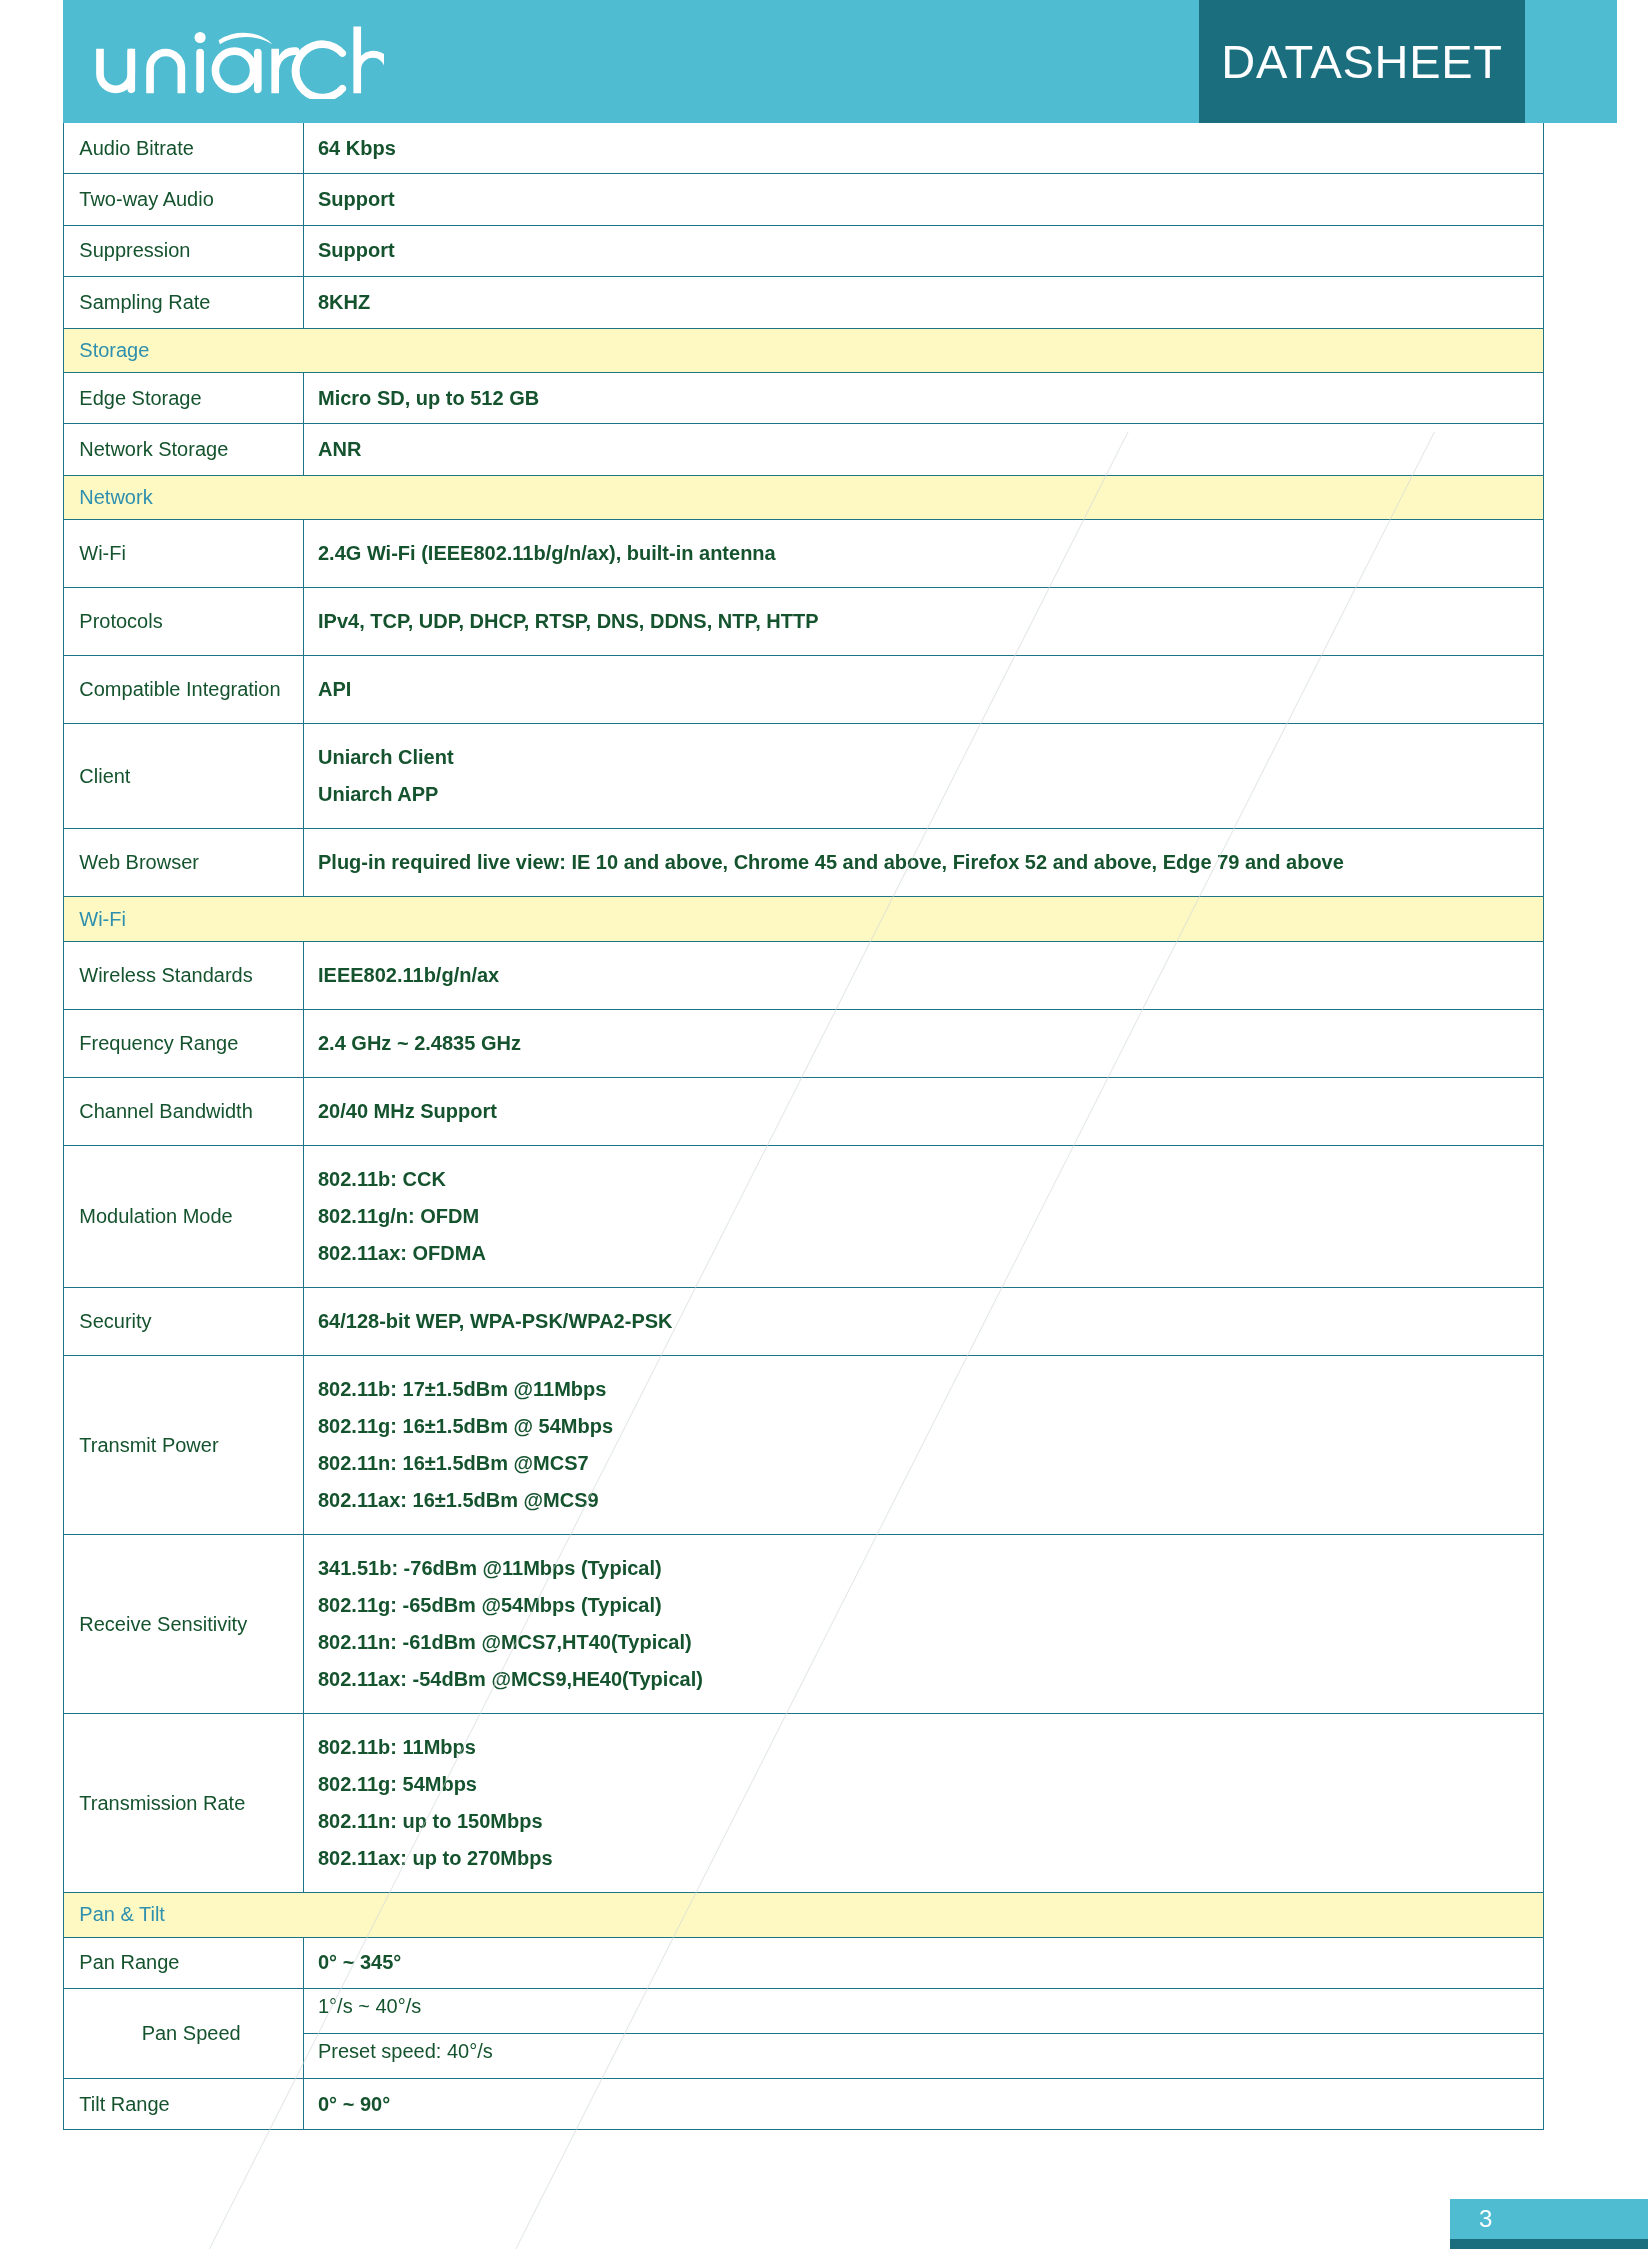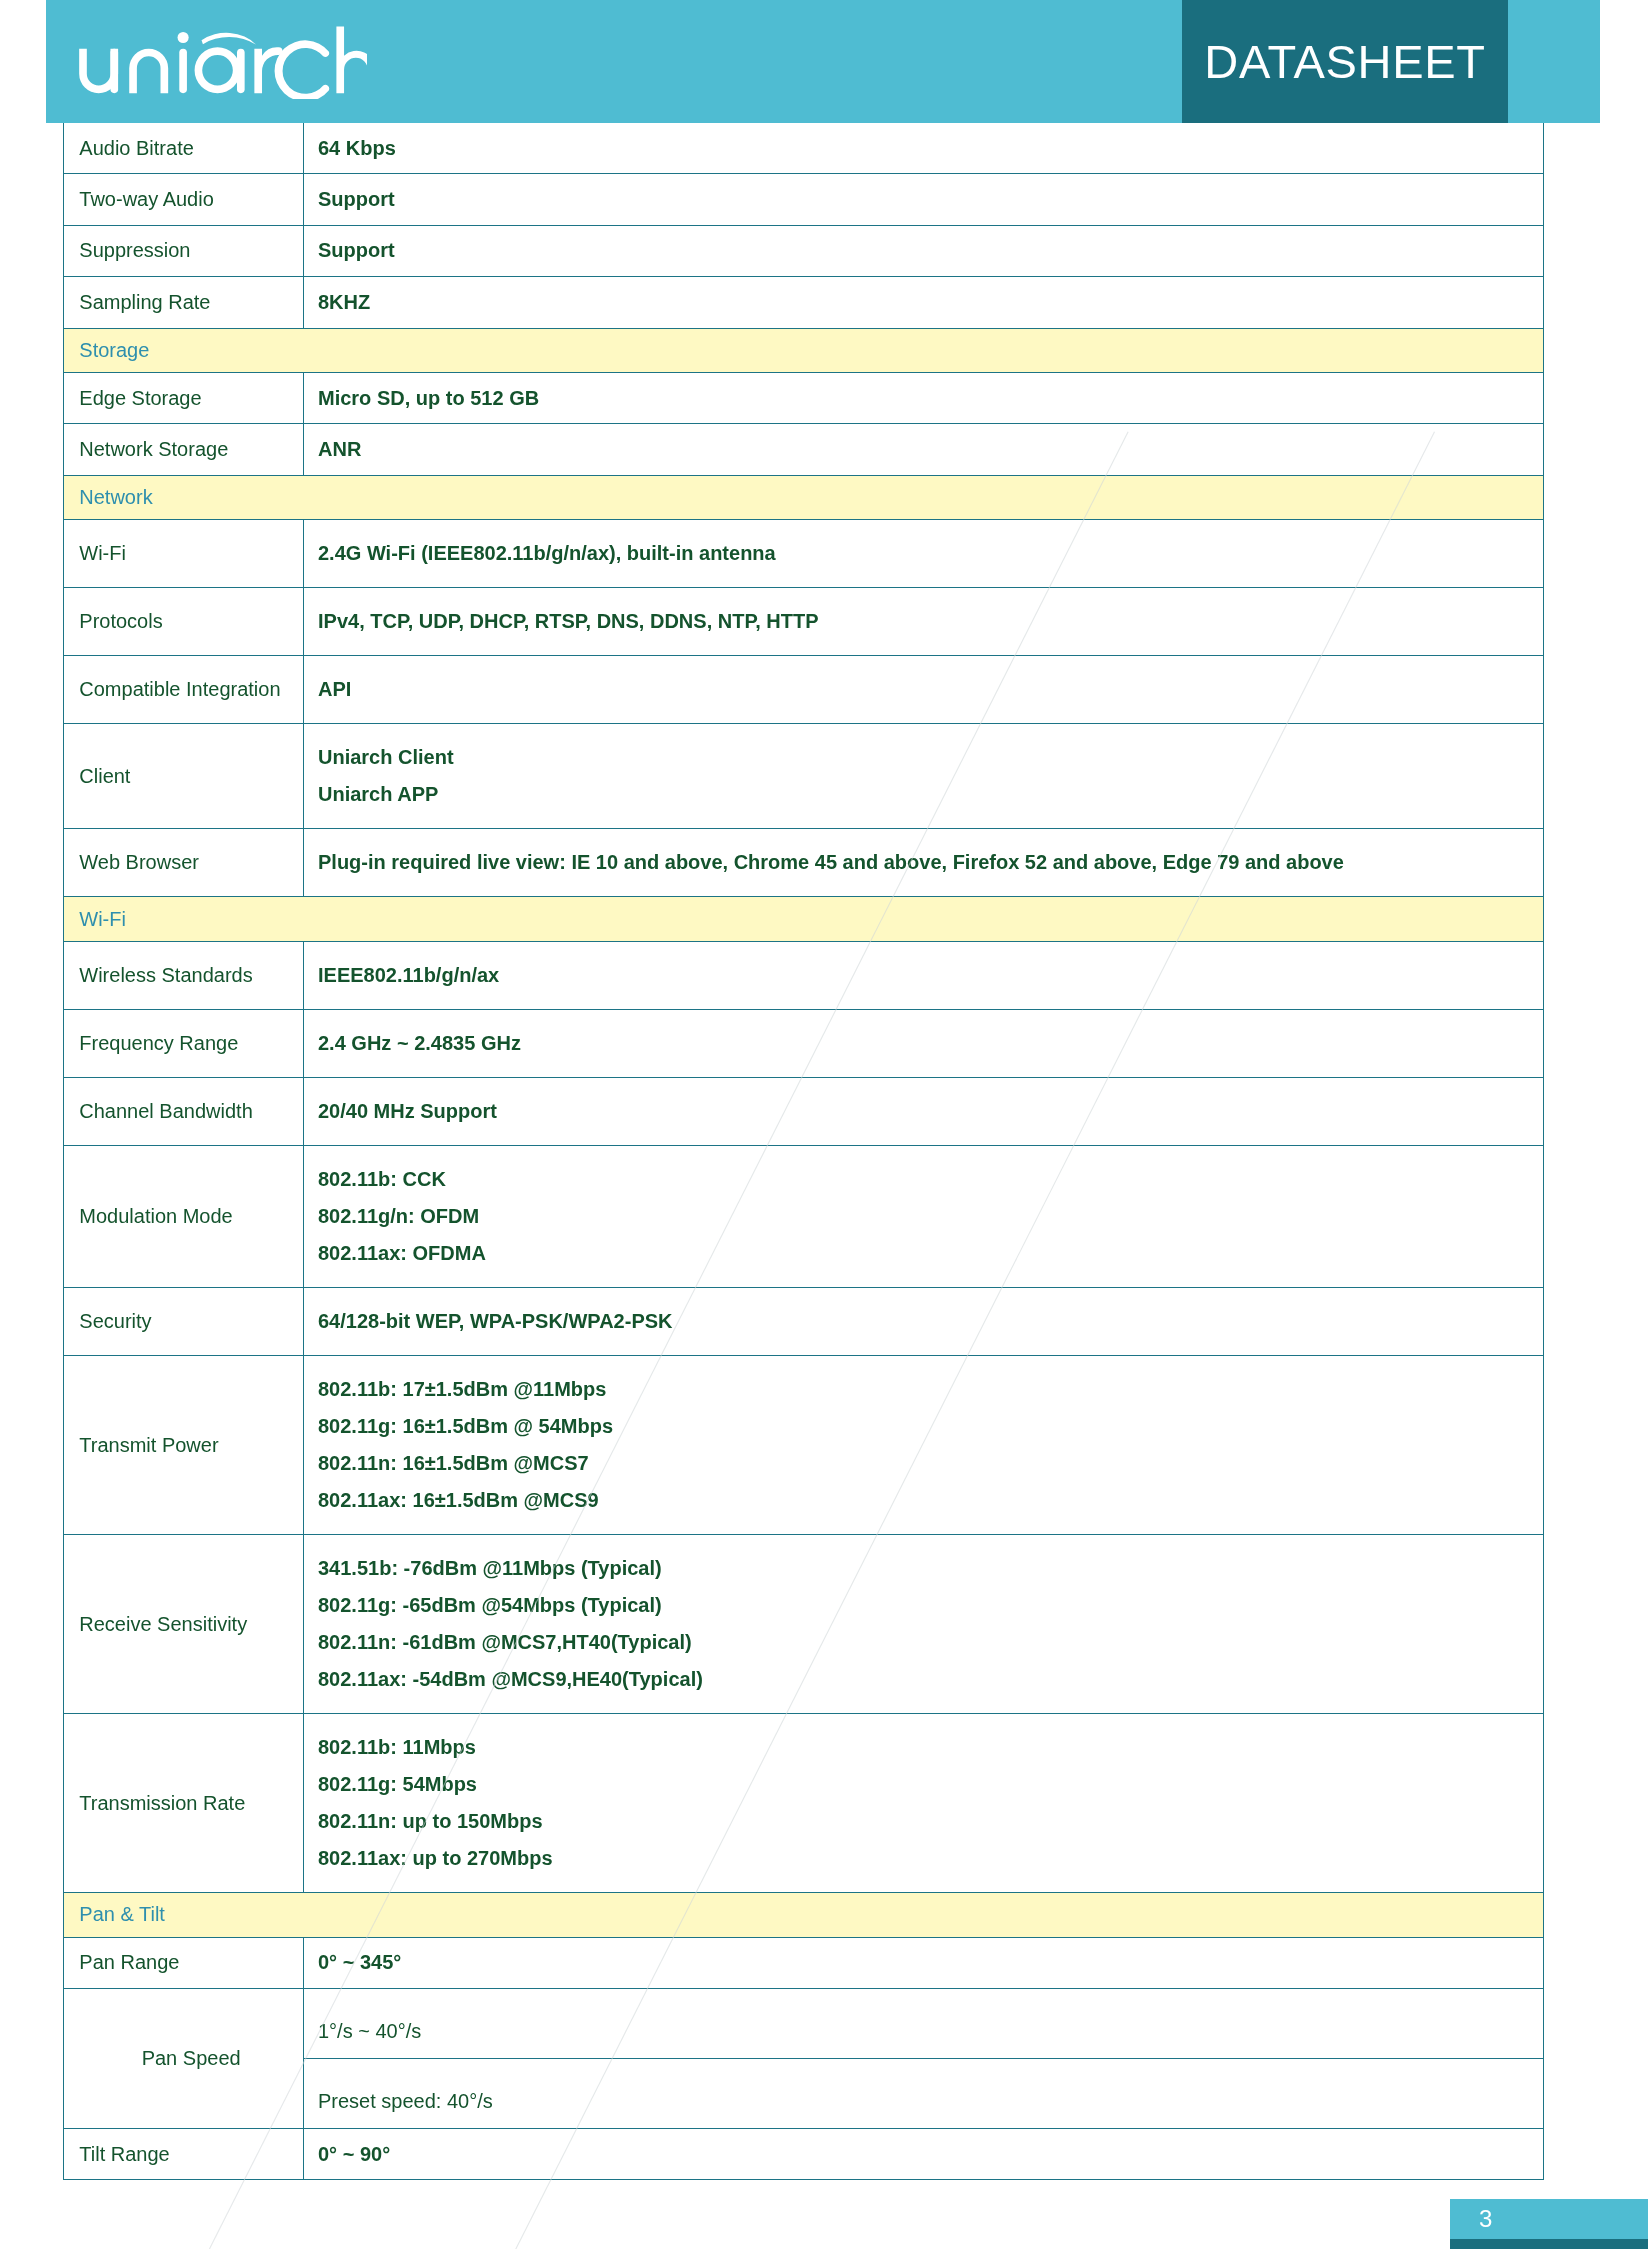--- a/index.html
+++ b/index.html
@@ -11,21 +11,21 @@
     width: 1649px;
     height: 2250px;
     position: relative;
     font-family: "Liberation Sans", "DejaVu Sans", sans-serif;
     -webkit-font-smoothing: antialiased;
   }
 
   
   .header {
     position: absolute;
-    left: 46px;
+    left: 63px;
     top: 0;
     width: 1518px;
     height: 123px;
   }
   .header-bar {
     position: absolute;
     left: 0;
     top: 0;
     width: 1554px;   
     height: 123px;
@@ -112,21 +112,21 @@
     font-size: 20px;
     border-left: 1.4px solid #1C7486;
     border-right: 1.4px solid #1C7486;
   }
 
   
   td.label-span { vertical-align: middle; text-align: center; }
   td.sub {
     border: 1.4px solid #1C7486;
     border-left: 1.4px solid #1C7486;
-    padding: 27px 0 11px 14px;
+    padding: 2px 0 11px 14px;
     font-size: 20px;
   }
 
   
   td.tall { padding-top: 18px; padding-bottom: 18px; }
 
   
   .footer {
     position: absolute;
     left: 1450px;

